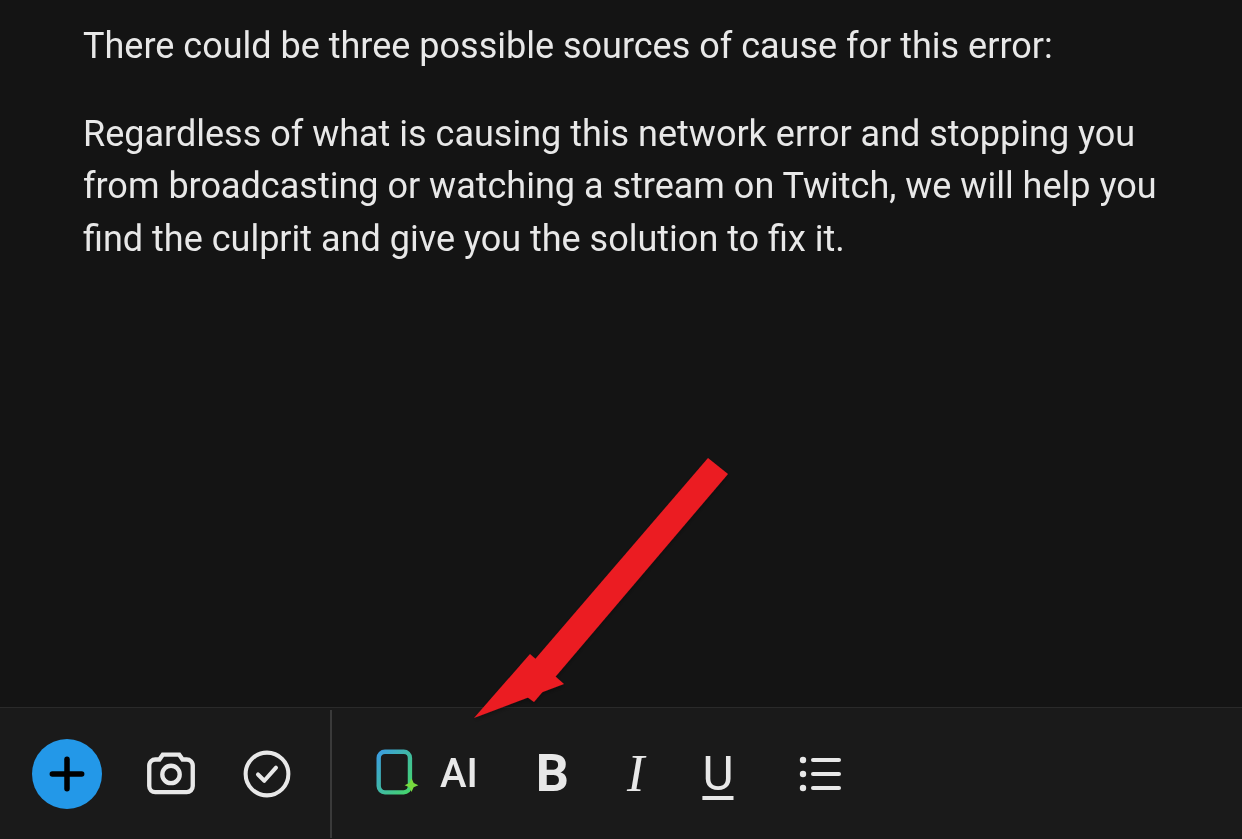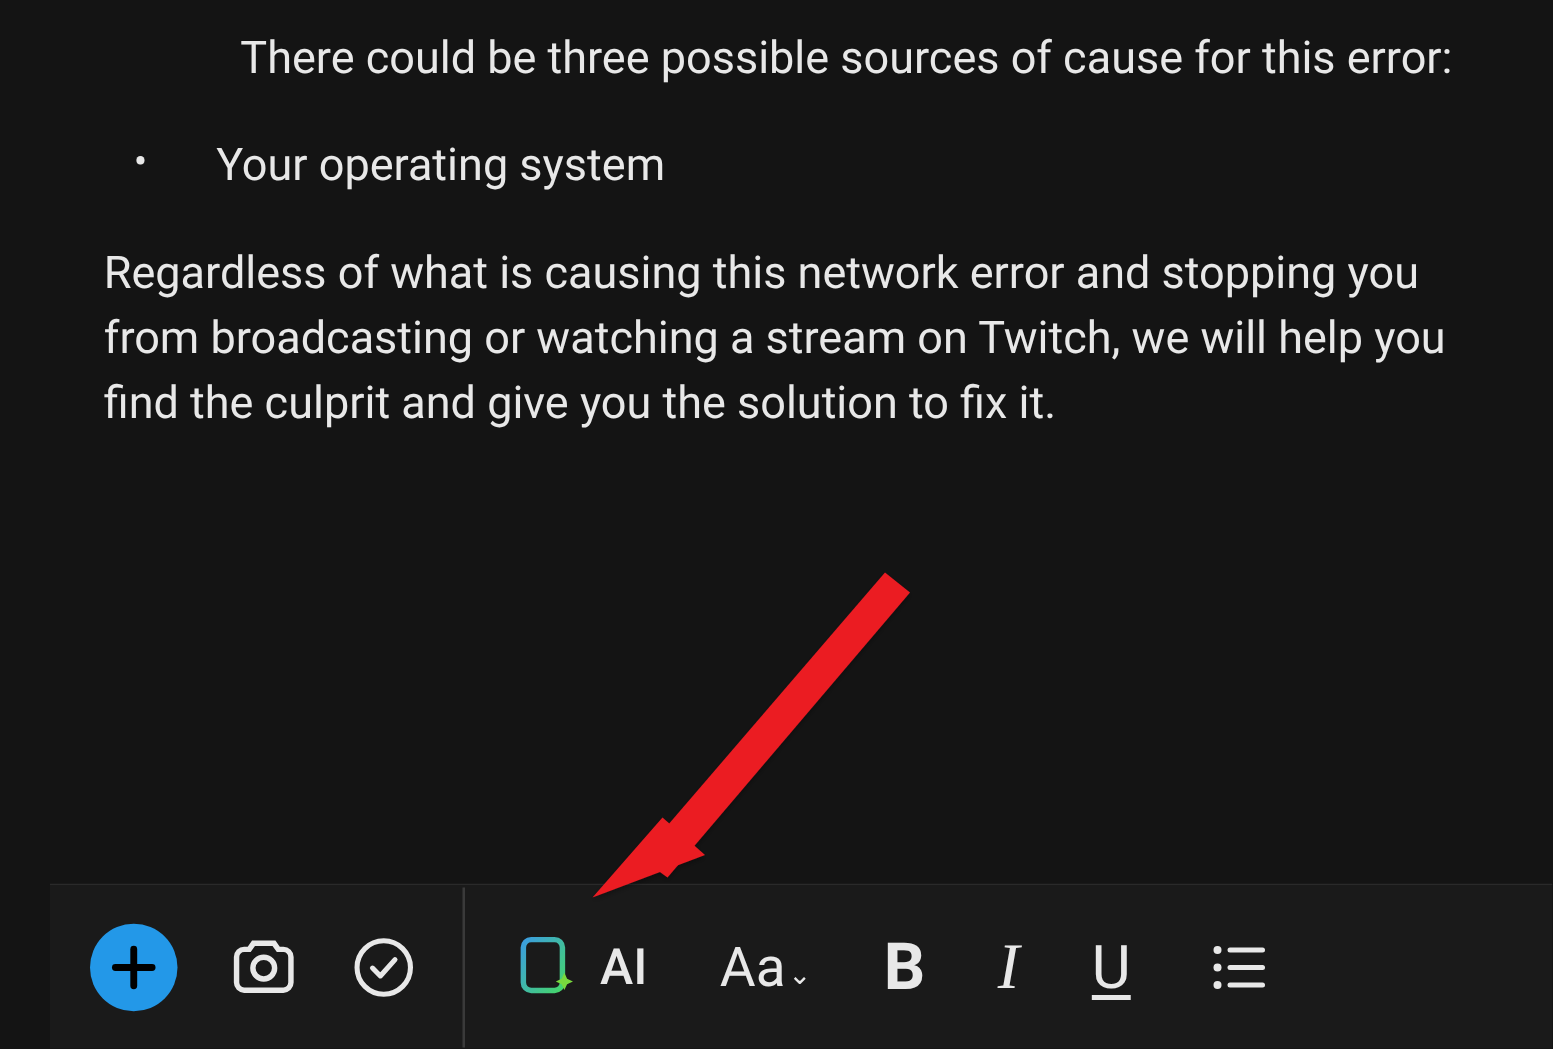--- a/index.html
+++ b/index.html
@@ -18,22 +18,21 @@
     .content {
       padding: 20px 80px 0 83px;
       color: #e8e8e8;
     }
     .content p {
       font-size: 36px;
       line-height: 1.45;
       font-weight: 400;
     }
     .intro {
-      margin-bottom: 19px;
-      text-align: right;
+      margin-bottom: 36px;
     }
     .bullet-list {
       list-style: none;
       margin-bottom: 18px;
     }
     .bullet-list li {
       font-size: 36px;
       line-height: 1.4;
       padding: 16px 0 16px 90px;
       position: relative;
@@ -59,21 +58,20 @@
     .toolbar {
       position: absolute;
       bottom: 0;
       left: 0;
       right: 0;
       height: 132px;
       background: #1a1a1a;
       border-top: 1px solid #2a2a2a;
       display: flex;
       align-items: center;
-      margin-left: 40px;
     }
     .toolbar-divider {
       width: 2px;
       height: 128px;
       background: #3a3a3a;
       margin: 0 0px;
     }
     .toolbar-left {
       display: flex;
       align-items: center;
@@ -136,21 +134,20 @@
     .italic-btn { font-size: 52px; font-style: italic; font-family: Georgia, serif; font-weight: 300; }
     .underline-btn { font-size: 48px; text-decoration: underline; text-underline-offset: 6px; }
     .list-btn svg { width: 54px; height: 48px; }
   </style>
 </head>
 <body>
 
 <div class="content">
   <p class="intro">There could be three possible sources of cause for this error:</p>
   <ul class="bullet-list">
-    <li>Your operating system</li>
   </ul>
   <p class="outro">Regardless of what is causing this network error and stopping you from broadcasting or watching a stream on Twitch, we will help you find the culprit and give you the solution to fix it.</p>
 </div>
 
 <svg class="annotation-arrow" width="280" height="300" viewBox="0 0 280 300">
   <defs>
     <filter id="ds" x="-20%" y="-20%" width="140%" height="140%">
       <feDropShadow dx="0" dy="2" stdDeviation="2" flood-color="#000" flood-opacity="0.3"></feDropShadow>
     </filter>
   </defs>
@@ -196,24 +193,20 @@
           </defs>
           <rect x="3" y="3" width="20" height="26" rx="4" fill="none" stroke="url(#grad)" stroke-width="2.8"></rect>
           <line x1="8" y1="9" x2="18" y2="9" stroke="url(#grad)" stroke-width="2.4" stroke-linecap="round"></line>
           <line x1="8" y1="14" x2="18" y2="14" stroke="url(#grad)" stroke-width="2.4" stroke-linecap="round"></line>
           <line x1="8" y1="19" x2="14" y2="19" stroke="url(#grad)" stroke-width="2.4" stroke-linecap="round"></line>
           <path d="M24 20 l1.4 3 3 1.4 -3 1.4 -1.4 3 -1.4 -3 -3 -1.4 3 -1.4 z" fill="#78d93e"></path>
         </svg>
       </span>
       <span class="ai-label">AI</span>
     </div>
-    <div class="tb-btn format-btn">
-      <span class="aa-label">Aa</span>
-      <span class="chev">⌄</span>
-    </div>
     <div class="tb-btn bold-btn">
       <span>B</span>
     </div>
     <div class="tb-btn italic-btn">
       <span>I</span>
     </div>
     <div class="tb-btn underline-btn">
       <span>U</span>
     </div>
     <div class="tb-btn list-btn">

